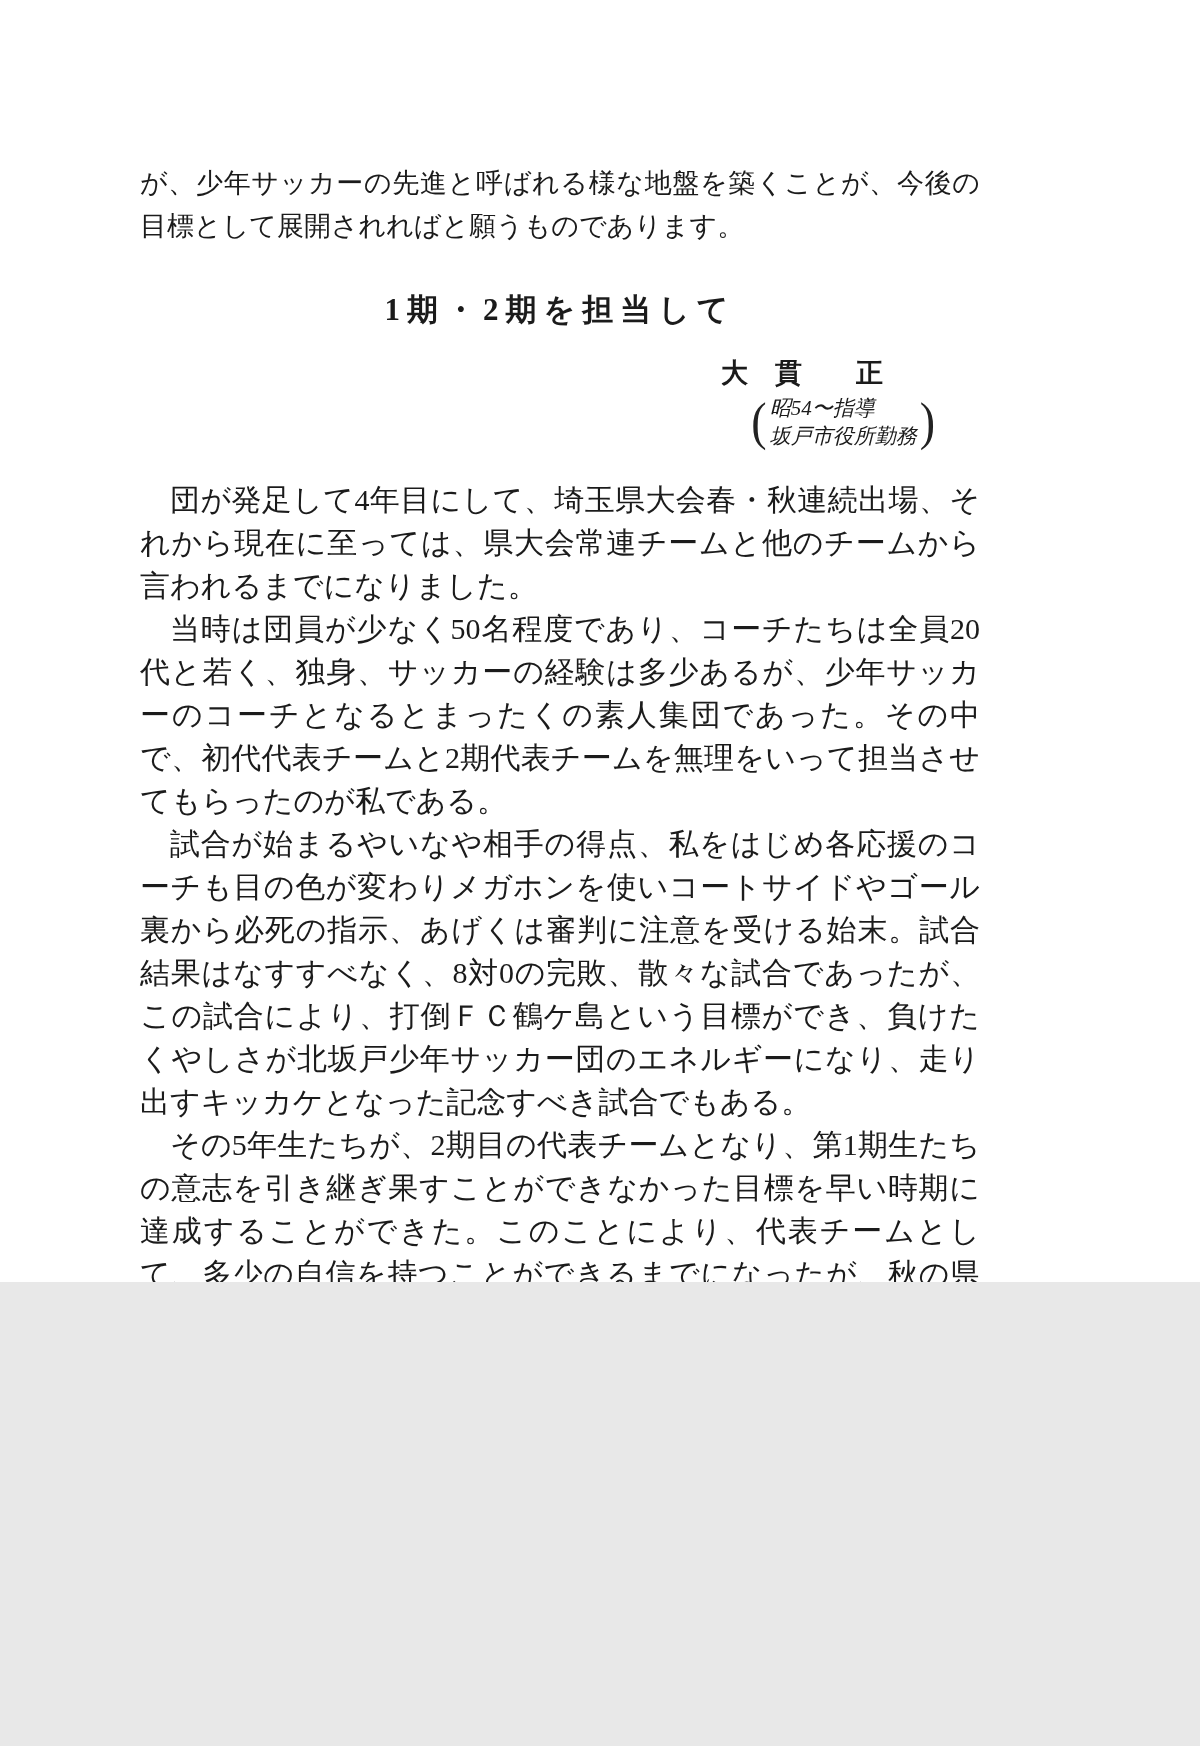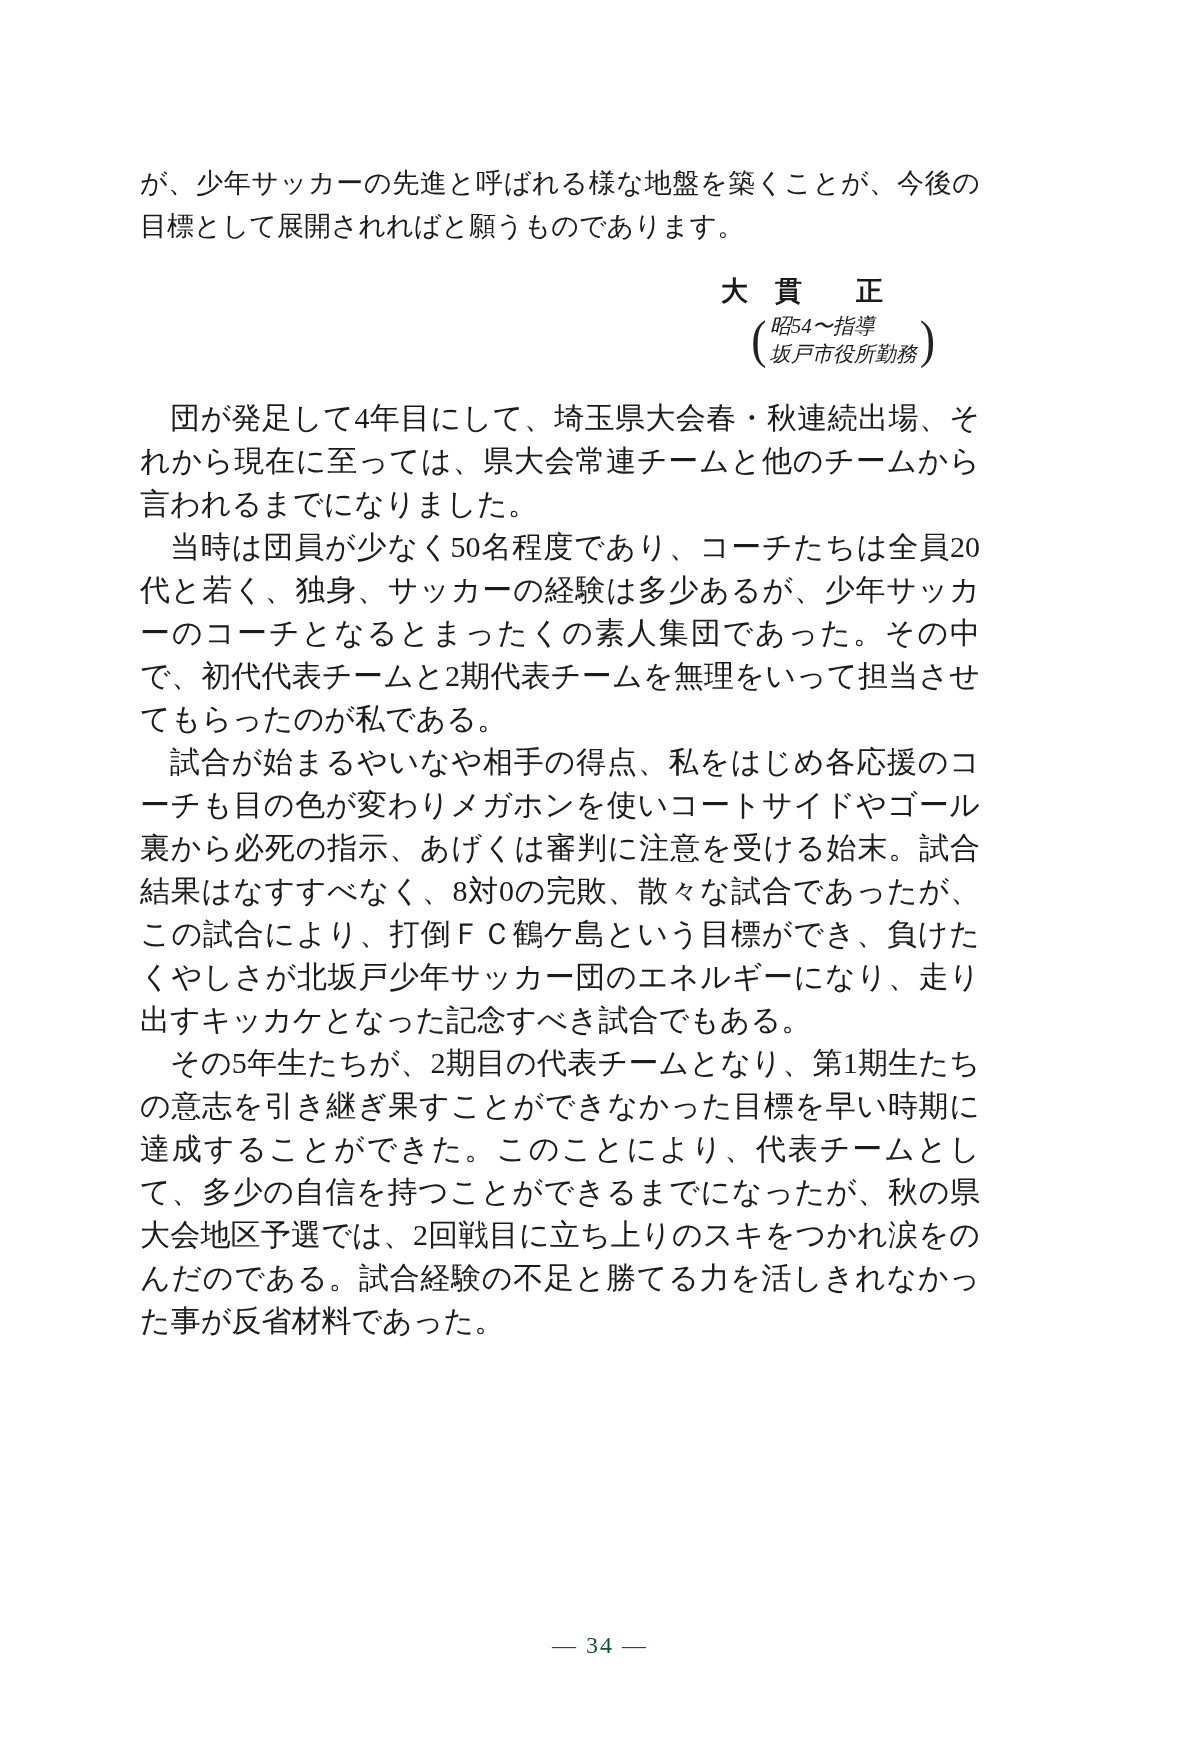--- a/index.html
+++ b/index.html
@@ -3,21 +3,21 @@
 <meta charset="utf-8">
 <style>
   html, body {
     margin: 0;
     padding: 0;
     background: #e8e8e8;
   }
   .page {
     position: relative;
     width: 1200px;
-    height: 1746px;
+    height: 1282px;
     margin: 0 auto;
     background: #ffffff;
     color: #1b1b1b;
     font-family: "Liberation Serif", "DejaVu Serif", serif;
     box-sizing: border-box;
     padding: 162px 220px 12px 140px;
     overflow: hidden;
   }
   .continuation {
     font-size: 27px;
@@ -89,20 +89,21 @@
     color: #14532d;
   }
 </style>
 </head>
 <body>
 
 <div class="page">
 
   <p class="continuation">が、少年サッカーの先進と呼ばれる様な地盤を築くことが、今後の目標として展開されればと願うものであります。</p>
 
+  <h1 class="article-title">1期・2期を担当して</h1>
 
   <div class="author-block">
     <div class="author-name">大　貫　　正</div>
     <div class="author-note">
       <span class="paren">(</span>
       <span class="note-lines">
         <span>昭54〜指導</span>
         <span>坂戸市役所勤務</span>
       </span>
       <span class="paren">)</span>

